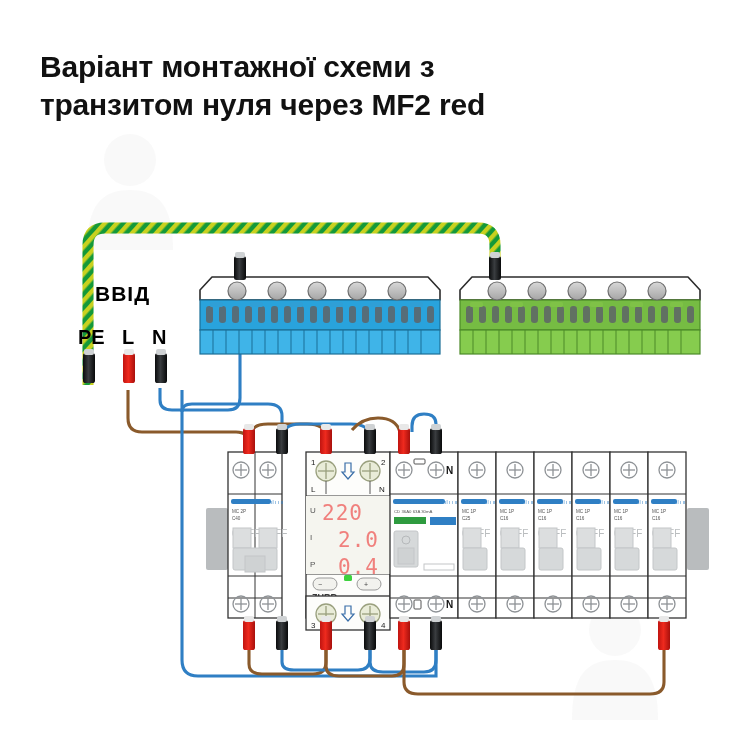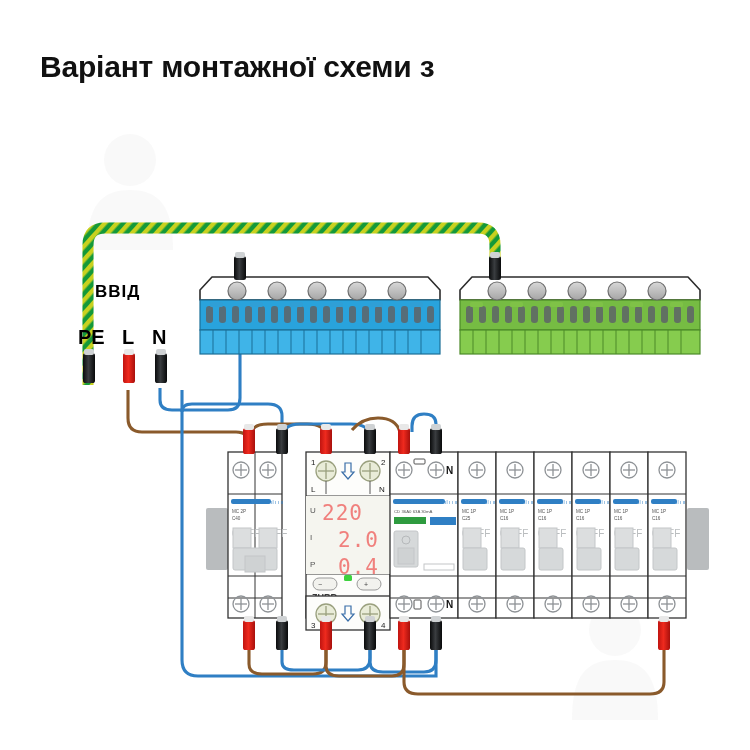--- a/index.html
+++ b/index.html
@@ -12,21 +12,21 @@
   }
   #stage{position:absolute;inset:0;width:750px;height:750px;padding-left:40px;}
   .wm{position:absolute;opacity:.055;pointer-events:none;}
   #title{
     position:absolute;left:40px;top:48px;width:640px;
     font-size:30px;font-weight:bold;line-height:1.28;
     color:#111;letter-spacing:-0.2px;
   }
   #title div{white-space:pre;}
   .lbl{position:absolute;color:#000;font-weight:bold;}
-  #lbl-vvid{left:95px;top:282px;font-size:17px;letter-spacing:1px;}
+  #lbl-vvid{left:95px;top:282px;font-size:21px;letter-spacing:1px;}
   #lbl-pe{left:78px;top:326px;font-size:20px;text-align:center;}
   #lbl-l{left:122px;top:326px;font-size:20px;}
   #lbl-n{left:152px;top:326px;font-size:20px;}
   svg{position:absolute;left:0;top:0;}
   .seg{font-family:"DejaVu Sans Mono", monospace;}
 </style>
 </head>
 <body>
 
 <div id="stage">
@@ -35,20 +35,21 @@
     <circle cx="55" cy="40" r="26" fill="#9a9a9a"></circle>
     <path d="M12 130 C12 86 26 70 55 70 C84 70 98 86 98 130 Z" fill="#9a9a9a"></path>
   </svg>
   <svg class="wm" style="left:560px;top:590px;" width="110" height="130" viewBox="0 0 110 130">
     <circle cx="55" cy="40" r="26" fill="#9a9a9a"></circle>
     <path d="M12 130 C12 86 26 70 55 70 C84 70 98 86 98 130 Z" fill="#9a9a9a"></path>
   </svg>
 
   <div id="title">
     <div>Варіант монтажної схеми з</div>
+    <div>транзитом нуля через MF2 red</div>
   </div>
 
   <svg width="750" height="750" viewBox="0 0 750 750">
     <defs>
       <pattern id="peStripe" patternUnits="userSpaceOnUse" width="9" height="9" patternTransform="rotate(42)">
         <rect width="9" height="9" fill="#17a03c"></rect>
         <rect width="4.5" height="9" fill="#f2e41d"></rect>
       </pattern>
       <linearGradient id="ferRed" x1="0" y1="0" x2="1" y2="0">
         <stop offset="0" stop-color="#c01410"></stop>

